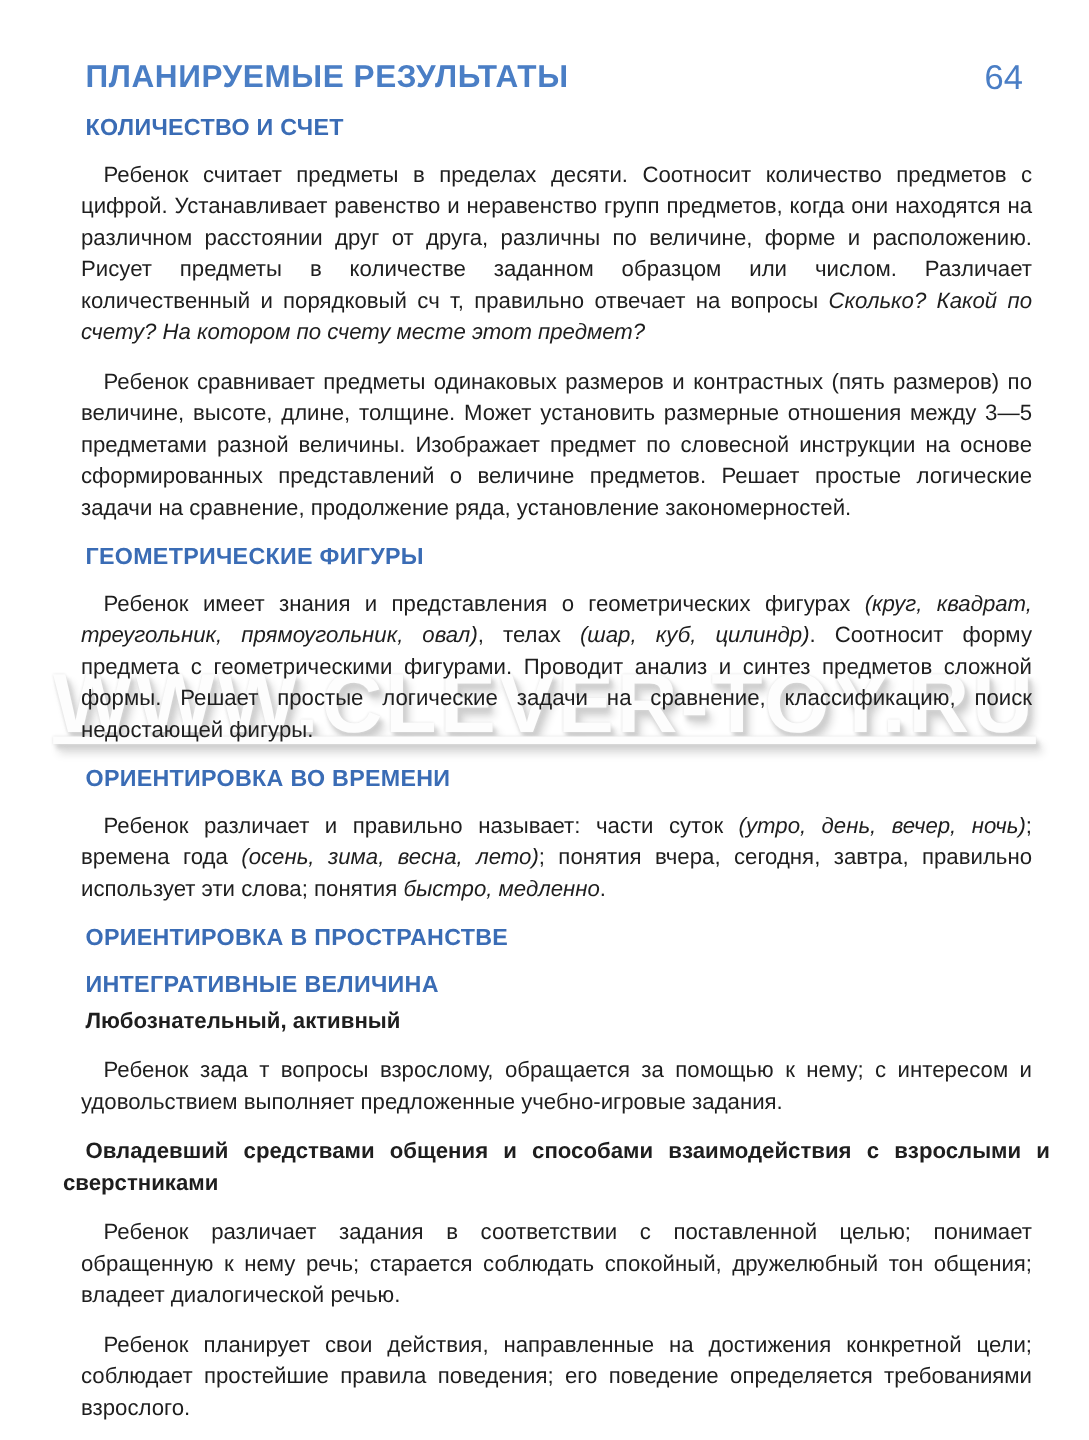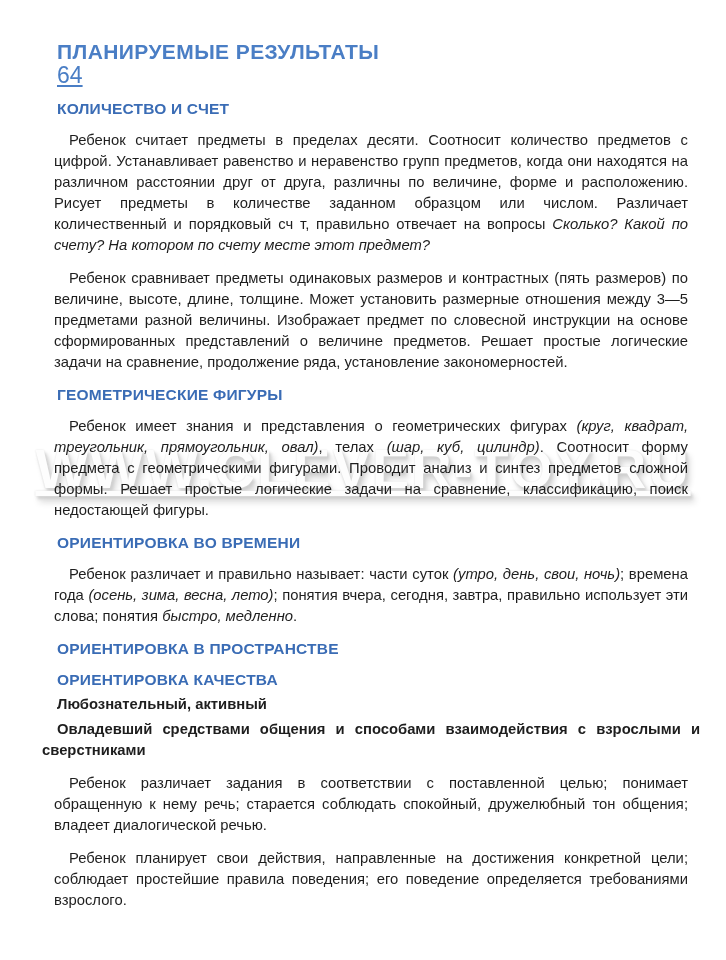--- a/index.html
+++ b/index.html
@@ -36,35 +36,33 @@
     position:relative;
     z-index:2;
     padding:40px 26px 0 42px;
   }
   .page-header{
     display:flex;
     justify-content:space-between;
     align-items:flex-start;
     padding-left:15px;
     margin-bottom:6px;
-    flex-direction:column;
   }
   .page-title{
     margin:0;
     font-size:21px;
     font-weight:bold;
     letter-spacing:0.4px;
     color:var(--accent);
   }
   .page-number{
     font-size:23px;
     line-height:1;
     color:var(--accent);
     padding-right:18px;
-    text-decoration:underline;
   }
   h2.section-heading{
     margin:13px 0 5px 15px;
     font-size:15.5px;
     font-weight:bold;
     letter-spacing:0.2px;
     color:var(--heading);
   }
   p.body-par{
     margin:12px;
@@ -108,32 +106,33 @@
       <p class="body-par"><span>Ребенок сравнивает предметы одинаковых размеров и контрастных (пять размеров) по величине, высоте, длине, толщине. Может установить размерные отношения между 3—5 предметами разной величины. Изображает предмет по словесной инструкции на основе сформированных представлений о величине предметов. Решает простые логические задачи на сравнение, продолжение ряда, установление закономерностей.</span></p>
     </section>
 
     <section>
       <h2 class="section-heading">ГЕОМЕТРИЧЕСКИЕ ФИГУРЫ</h2>
       <p class="body-par"><span>Ребенок имеет знания и представления о геометрических фигурах </span><i>(круг, квадрат, треугольник, прямоугольник, овал)</i><span>, телах </span><i>(шар, куб, цилиндр)</i><span>. Соотносит форму предмета с геометрическими фигурами. Проводит анализ и синтез предметов сложной формы. Решает простые логические задачи на сравнение, классификацию, поиск недостающей фигуры.</span></p>
     </section>
 
     <section>
       <h2 class="section-heading">ОРИЕНТИРОВКА ВО ВРЕМЕНИ</h2>
-      <p class="body-par"><span>Ребенок различает и правильно называет: части суток </span><i>(утро, день, свои, ночь)</i><span>; времена года </span><i>(осень, зима, весна, лето)</i><span>; понятия вчера, сегодня, завтра, правильно использует эти слова; понятия </span><i>быстро, медленно</i><span>.</span></p>
+      <p class="body-par"><span>Ребенок различает и правильно называет: части суток </span><i>(утро, день, вечер, ночь)</i><span>; времена года </span><i>(осень, зима, весна, лето)</i><span>; понятия вчера, сегодня, завтра, правильно использует эти слова; понятия </span><i>быстро, медленно</i><span>.</span></p>
     </section>
 
     <section>
       <h2 class="section-heading">ОРИЕНТИРОВКА В ПРОСТРАНСТВЕ</h2>
     </section>
 
     <section>
-      <h2 class="section-heading">ОРИЕНТИРОВКА КАЧЕСТВА</h2>
+      <h2 class="section-heading">ИНТЕГРАТИВНЫЕ ВЕЛИЧИНА</h2>
 
       <div>
         <p class="sub-heading">Любознательный, активный</p>
+        <p class="body-par">Ребенок зада т вопросы взрослому, обращается за помощью к нему; с интересом и удовольствием выполняет предложенные учебно-игровые задания.</p>
       </div>
 
       <div>
         <p class="sub-heading">Овладевший средствами общения и способами взаимодействия с взрослыми и сверстниками</p>
         <p class="body-par">Ребенок различает задания в соответствии с поставленной целью; понимает обращенную к нему речь; старается соблюдать спокойный, дружелюбный тон общения; владеет диалогической речью.</p>
       </div>
 
       <div>
         <p class="body-par">Ребенок планирует свои действия, направленные на достижения конкретной цели; соблюдает простейшие правила поведения; его поведение определяется требованиями взрослого.</p>
       </div>

